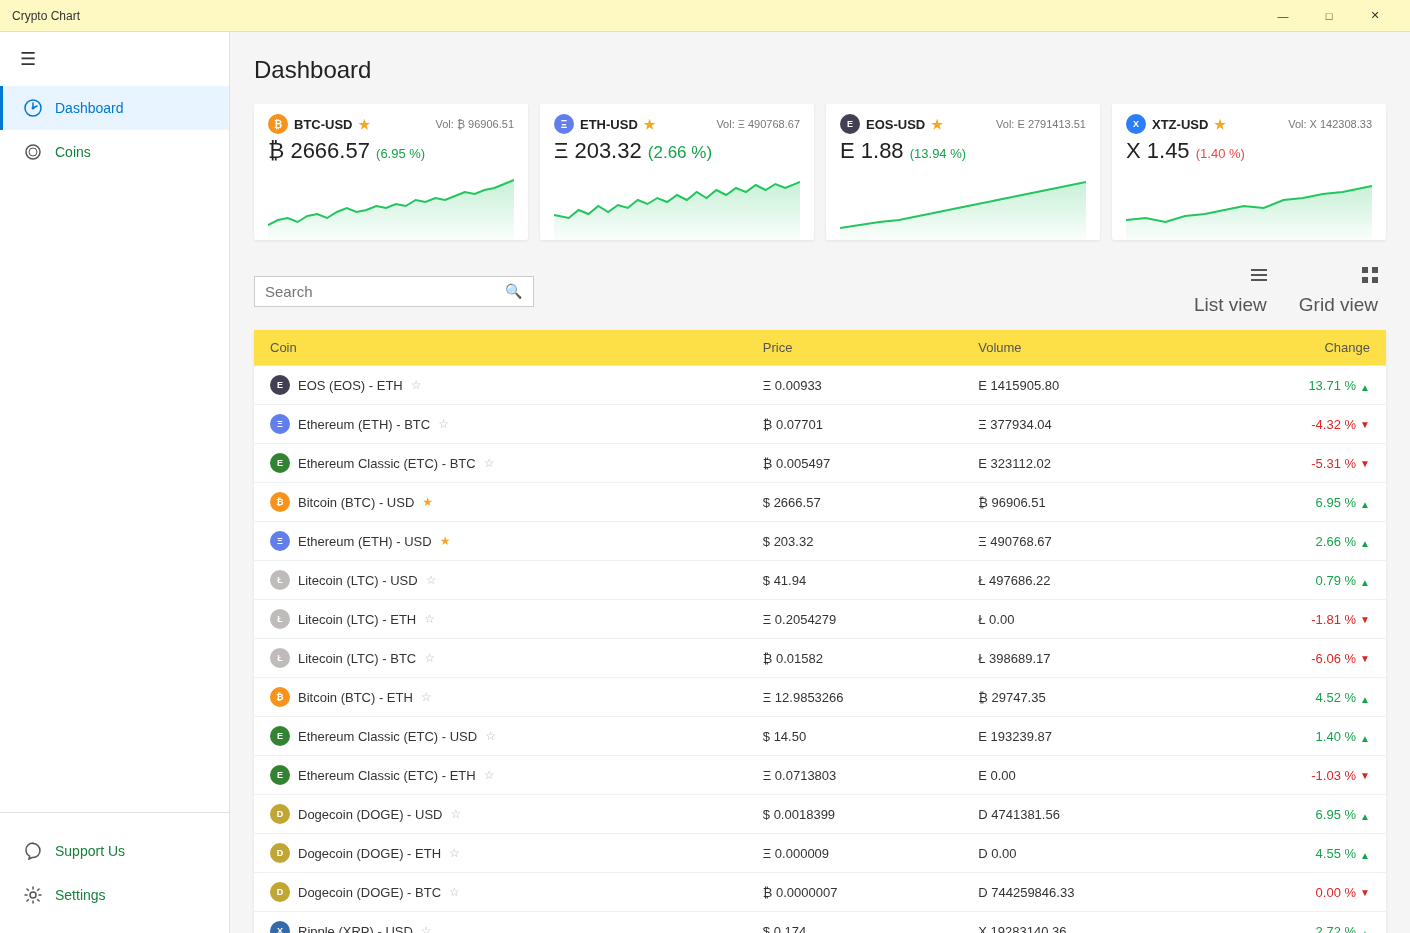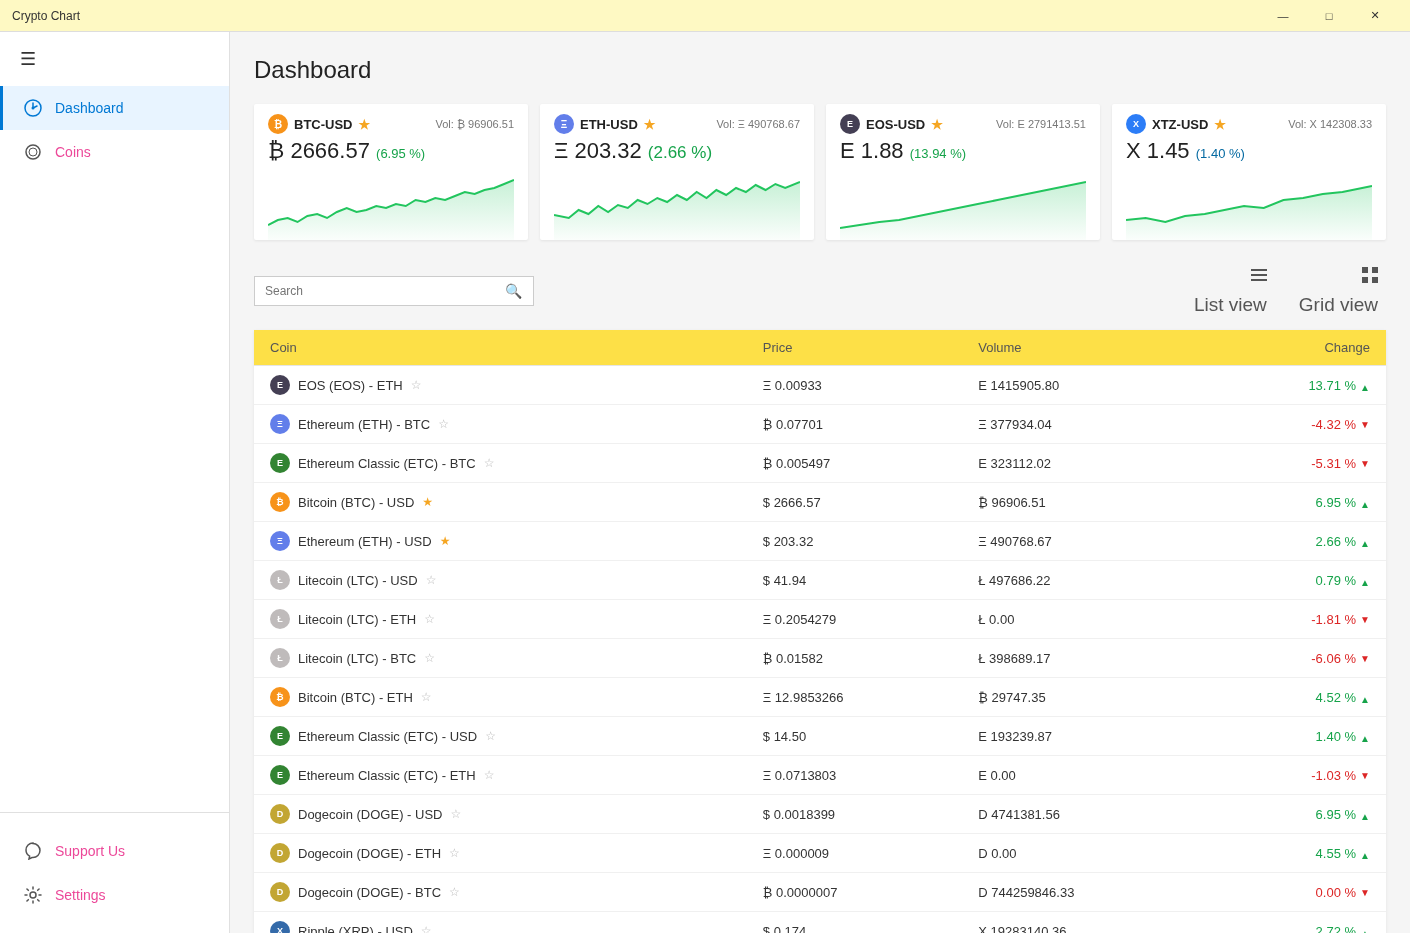--- a/index.html
+++ b/index.html
@@ -52,21 +52,21 @@
       text-align: left;
     }
     .sidebar-nav { flex: 1; }
     .sidebar-item {
       display: flex;
       align-items: center;
       gap: 12px;
       padding: 12px 20px;
       cursor: pointer;
       font-size: 14px;
-      color: #ec4899;
+      color: #15803d;
       border: none;
       background: transparent;
       width: 100%;
       text-align: left;
       border-left: 3px solid transparent;
     }
     .sidebar-item.active {
       background: #e8f4ff;
       border-left: 3px solid #0078d4;
       color: #0078d4;
@@ -159,21 +159,21 @@
       align-items: center;
       background: white;
       border: 1px solid #ccc;
       padding: 6px 10px;
       width: 280px;
       gap: 8px;
     }
     .search-input {
       border: none;
       outline: none;
-      font-size: 12px;
+      font-size: 15px;
       flex: 1;
       color: #333;
     }
     .search-icon { color: #888; font-size: 14px; }
     .view-toggle {
       display: flex;
       align-items: center;
       gap: 16px;
     }
     .view-btn {
@@ -388,21 +388,21 @@
           <div class="card-title">
             <div class="coin-icon xtz">
                 <span style="font-size:9px">X</span>
               </div>
             <span>XTZ-USD</span>
             <span class="star-gold">★</span>
           </div>
           <span class="card-vol">Vol: X 142308.33</span>
         </div>
         <div class="card-price">
-          <span>X 1.45</span> <span style="font-size:13px; color:#0369a1;">(1.40 %)</span>
+          <span>X 1.45</span> <span style="font-size:13px; color:#ef4444;">(1.40 %)</span>
         </div>
         <div class="card-chart">
           <svg class="mini-chart" viewBox="0 0 250 70" preserveAspectRatio="none">
             <defs>
                 <linearGradient id="g4" x1="0" y1="0" x2="0" y2="1">
                   <stop offset="0%" stop-color="#22c55e" stop-opacity="0.25"></stop>
                   <stop offset="100%" stop-color="#22c55e" stop-opacity="0.02"></stop>
                 </linearGradient>
               </defs>
             <path d="M0 50 L20 48 L40 52 L60 46 L80 44 L100 40 L120 36 L140 38 L160 30 L180 28 L200 24 L220 22 L240 18 L250 16" fill="none" stroke="#22c55e" stroke-width="2"></path>

